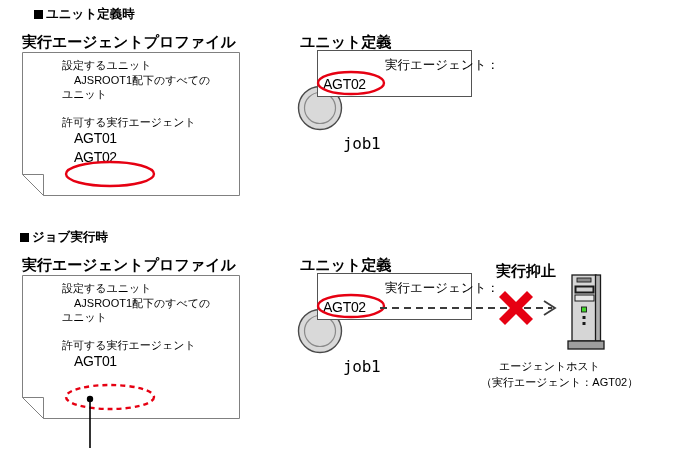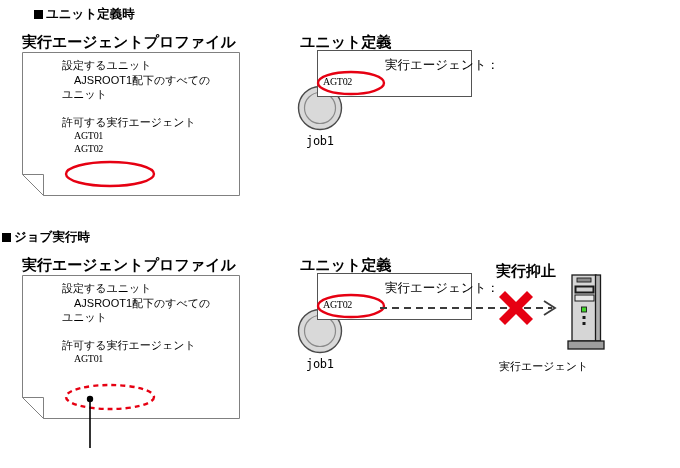--- a/index.html
+++ b/index.html
@@ -58,22 +58,22 @@
   .profile-doc svg { display: block; }
 
   .profile-text {
     position: absolute;
     left: 40px;
     font-size: 11px;
     line-height: 1.32;
     white-space: nowrap;
   }
   .mono {
-    font-family: Liberation Serif, serif;
-    font-size: 10px;
+    font-family: Liberation Sans, sans-serif;
+    font-size: 14px;
     letter-spacing: -0.3px;
   }
   .indent1 { padding-left: 12px; }
 
   
   .unit-box {
     border: 1px solid #545454;
     background: #ffffff;
     box-sizing: border-box;
   }
@@ -86,24 +86,25 @@
     margin-left: 45px;
   }
   .unit-box-value {
     position: absolute;
     left: 5px;
     top: 25px;
     white-space: nowrap;
   }
   .job-label {
     position: absolute;
-    font-size: 12px;
+    font-size: 16px;
     font-family: "DejaVu Sans Mono", "Liberation Mono", monospace;
     letter-spacing: -0.3px;
     white-space: nowrap;
+    margin-left: 37px;
   }
 
   
   .overlay { pointer-events: none; }
 </style>
 </head>
 <body>
 
 <div id="canvas">
 
@@ -145,21 +146,21 @@
     <div class="unit-box-label">実行エージェント：</div>
     <div class="unit-box-value mono">AGT02</div>
   </div>
 
   <svg class="abs overlay" style="left:315px; top:70px;" width="72" height="26" viewBox="0 0 72 26">
     <ellipse cx="36" cy="13" rx="33" ry="11" fill="none" stroke="#e60012" stroke-width="2.4"></ellipse>
   </svg>
 
   <div class="abs job-label" style="left:306px; top:134px;">job1</div>
 
-  <div class="abs section-heading" style="left:2px; top:231px;">
+  <div class="abs section-heading" style="left:20px; top:231px;">
     <span class="bullet"></span><span>ジョブ実行時</span>
   </div>
 
   <div class="abs caption" style="left:22px; top:256px;">実行エージェントプロファイル</div>
 
   <div class="abs profile-doc" style="left:22px; top:275px;">
     <svg width="218" height="144" viewBox="0 0 218 144">
       <path d="M0.5,0.5 H217.5 V143.5 H21.5 L0.5,122.5 Z" fill="#ffffff" stroke="#808080" stroke-width="1"></path>
       <path d="M0.5,122.5 H21.5 V143.5 Z" fill="#ffffff" stroke="#808080" stroke-width="1"></path>
     </svg>
@@ -226,15 +227,16 @@
     <rect x="9" y="24" width="19" height="6" fill="#e8e8e8" stroke="#1a1a1a" stroke-width="1"></rect>
 
     <rect x="15.5" y="36" width="5" height="5" fill="#44d62c" stroke="#1a1a1a" stroke-width="0.9"></rect>
 
     <rect x="16.5" y="45" width="3" height="3" fill="#1a1a1a"></rect>
     <rect x="16.5" y="51" width="3" height="3" fill="#1a1a1a"></rect>
 
     <rect x="2" y="70" width="36" height="8" fill="#9e9e9e" stroke="#1a1a1a" stroke-width="1.3"></rect>
   </svg>
 
-  <div class="abs caption-small" style="left:499px; top:359px;">実行エージェント</div>
+  <div class="abs caption-small" style="left:499px; top:359px;">エージェントホスト</div>
+  <div class="abs caption-small" style="left:481px; top:375px;">（実行エージェント：AGT02）</div>
 
 </div>
 
 </body></html>

